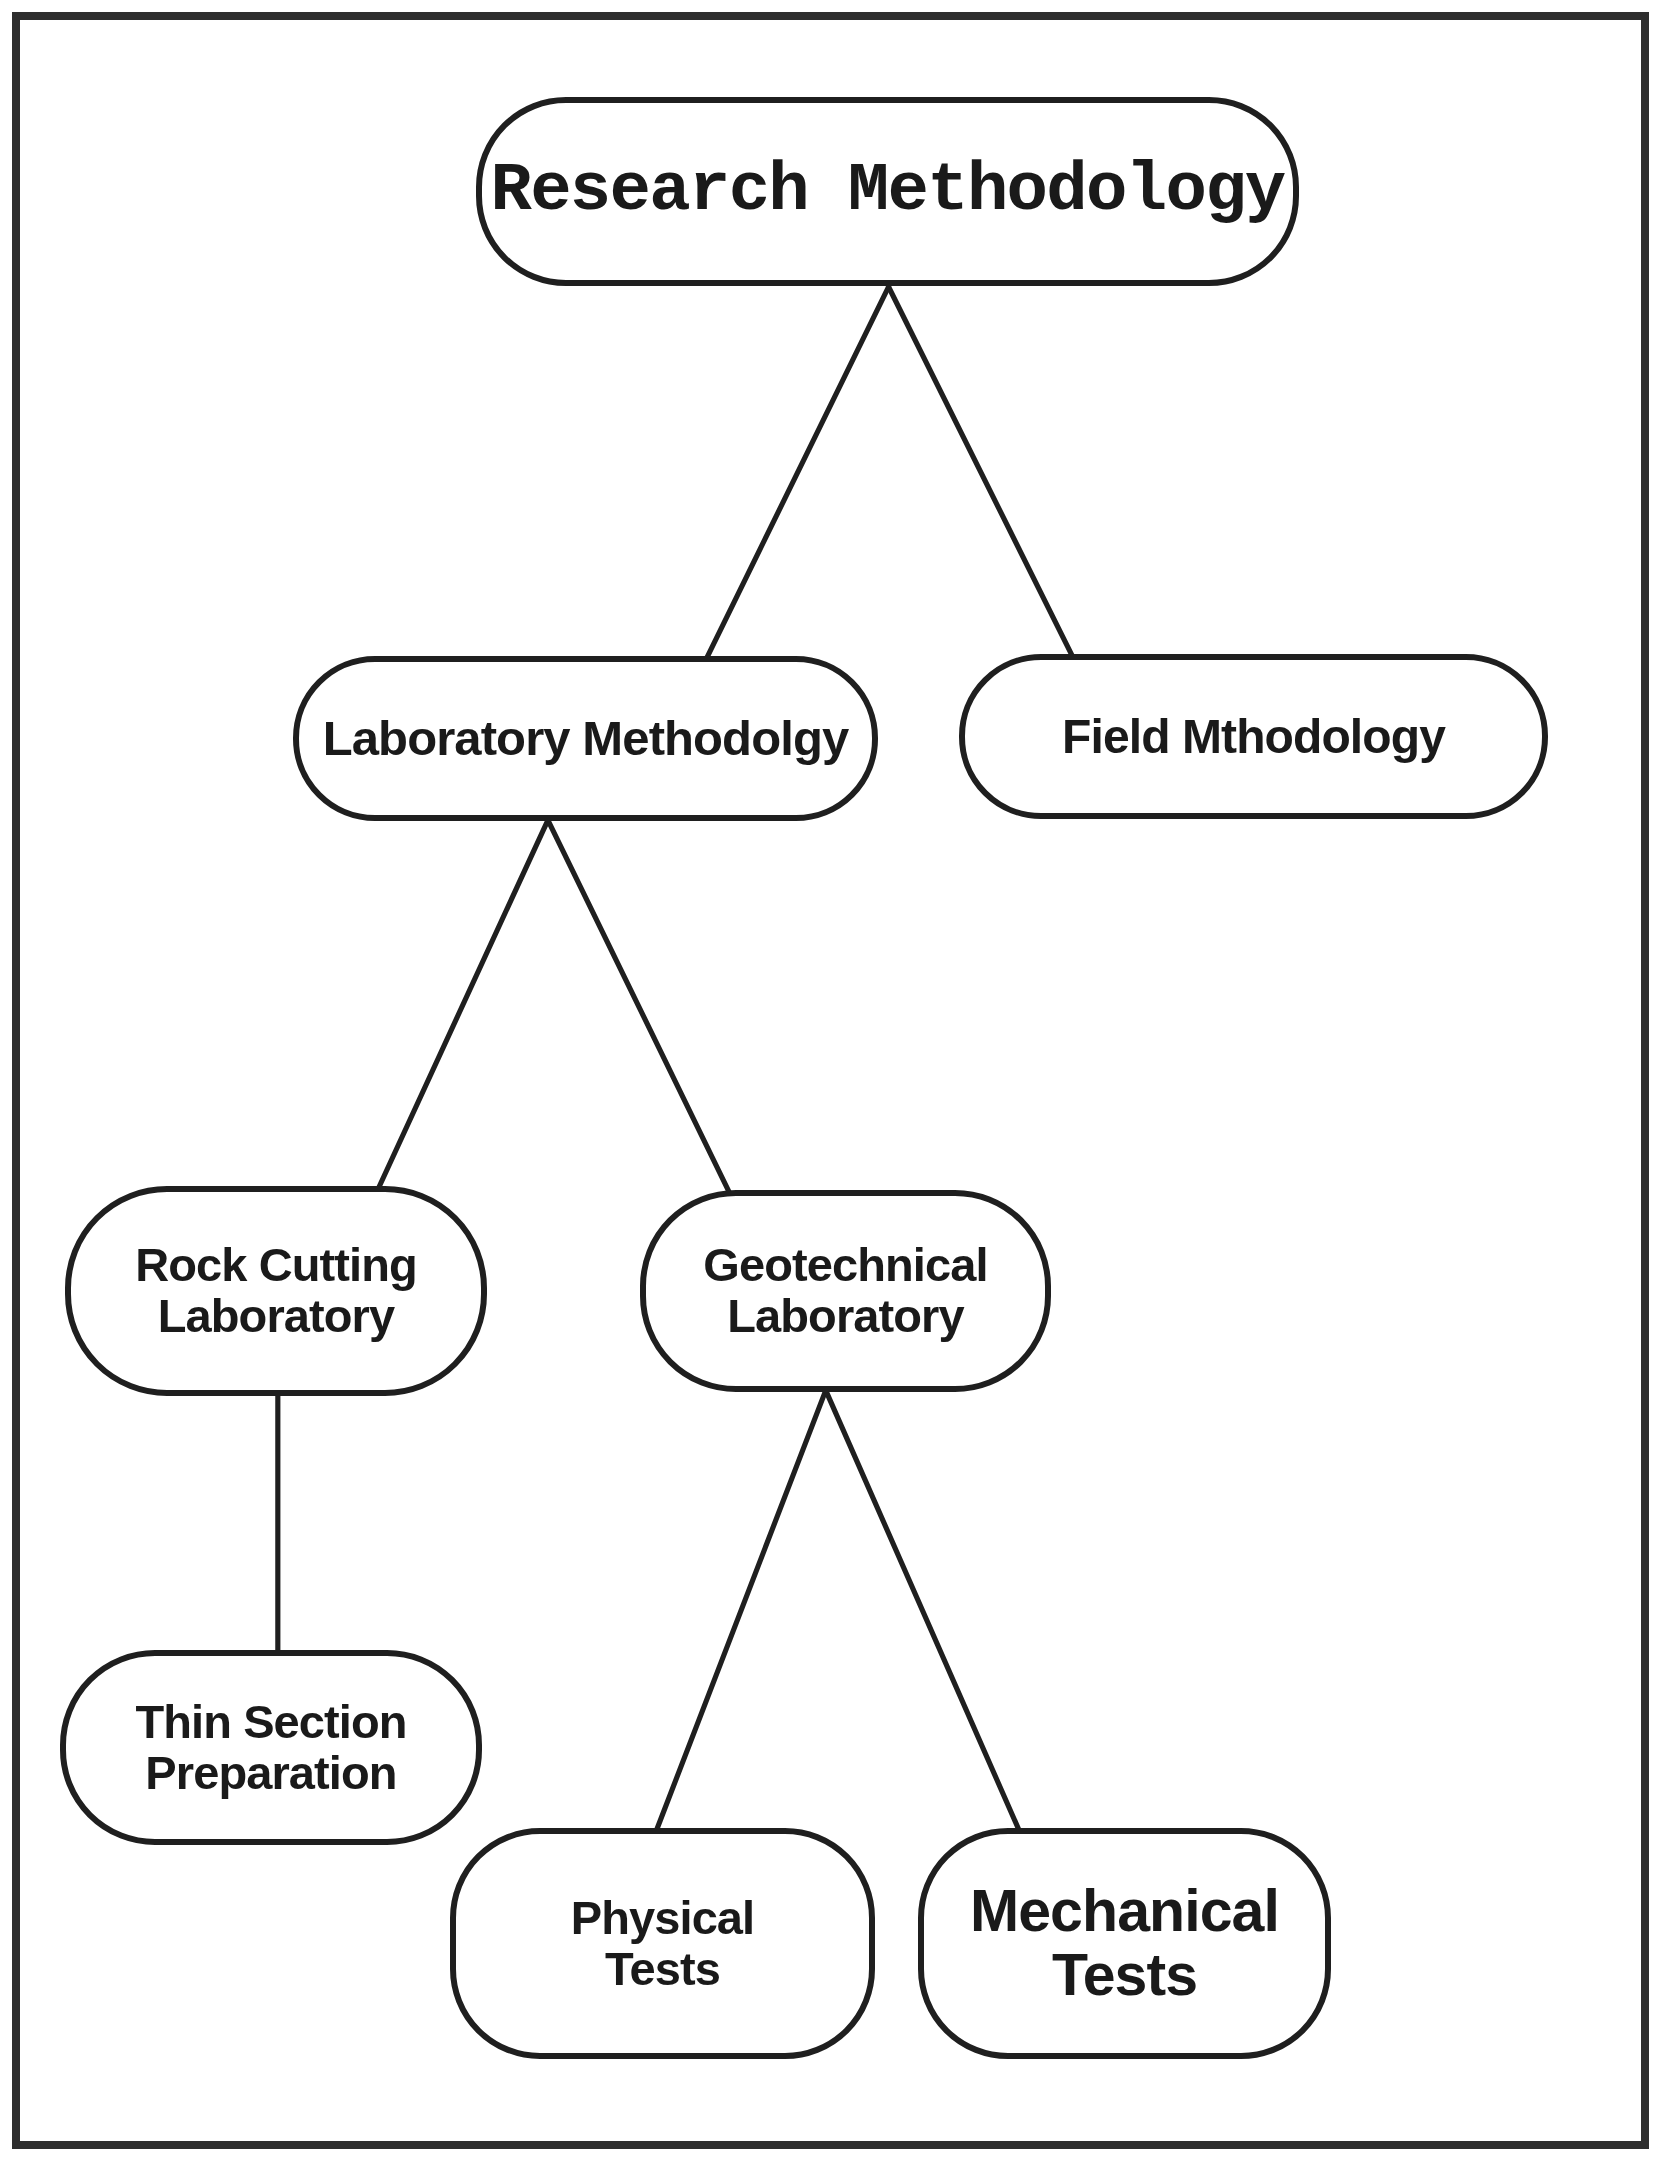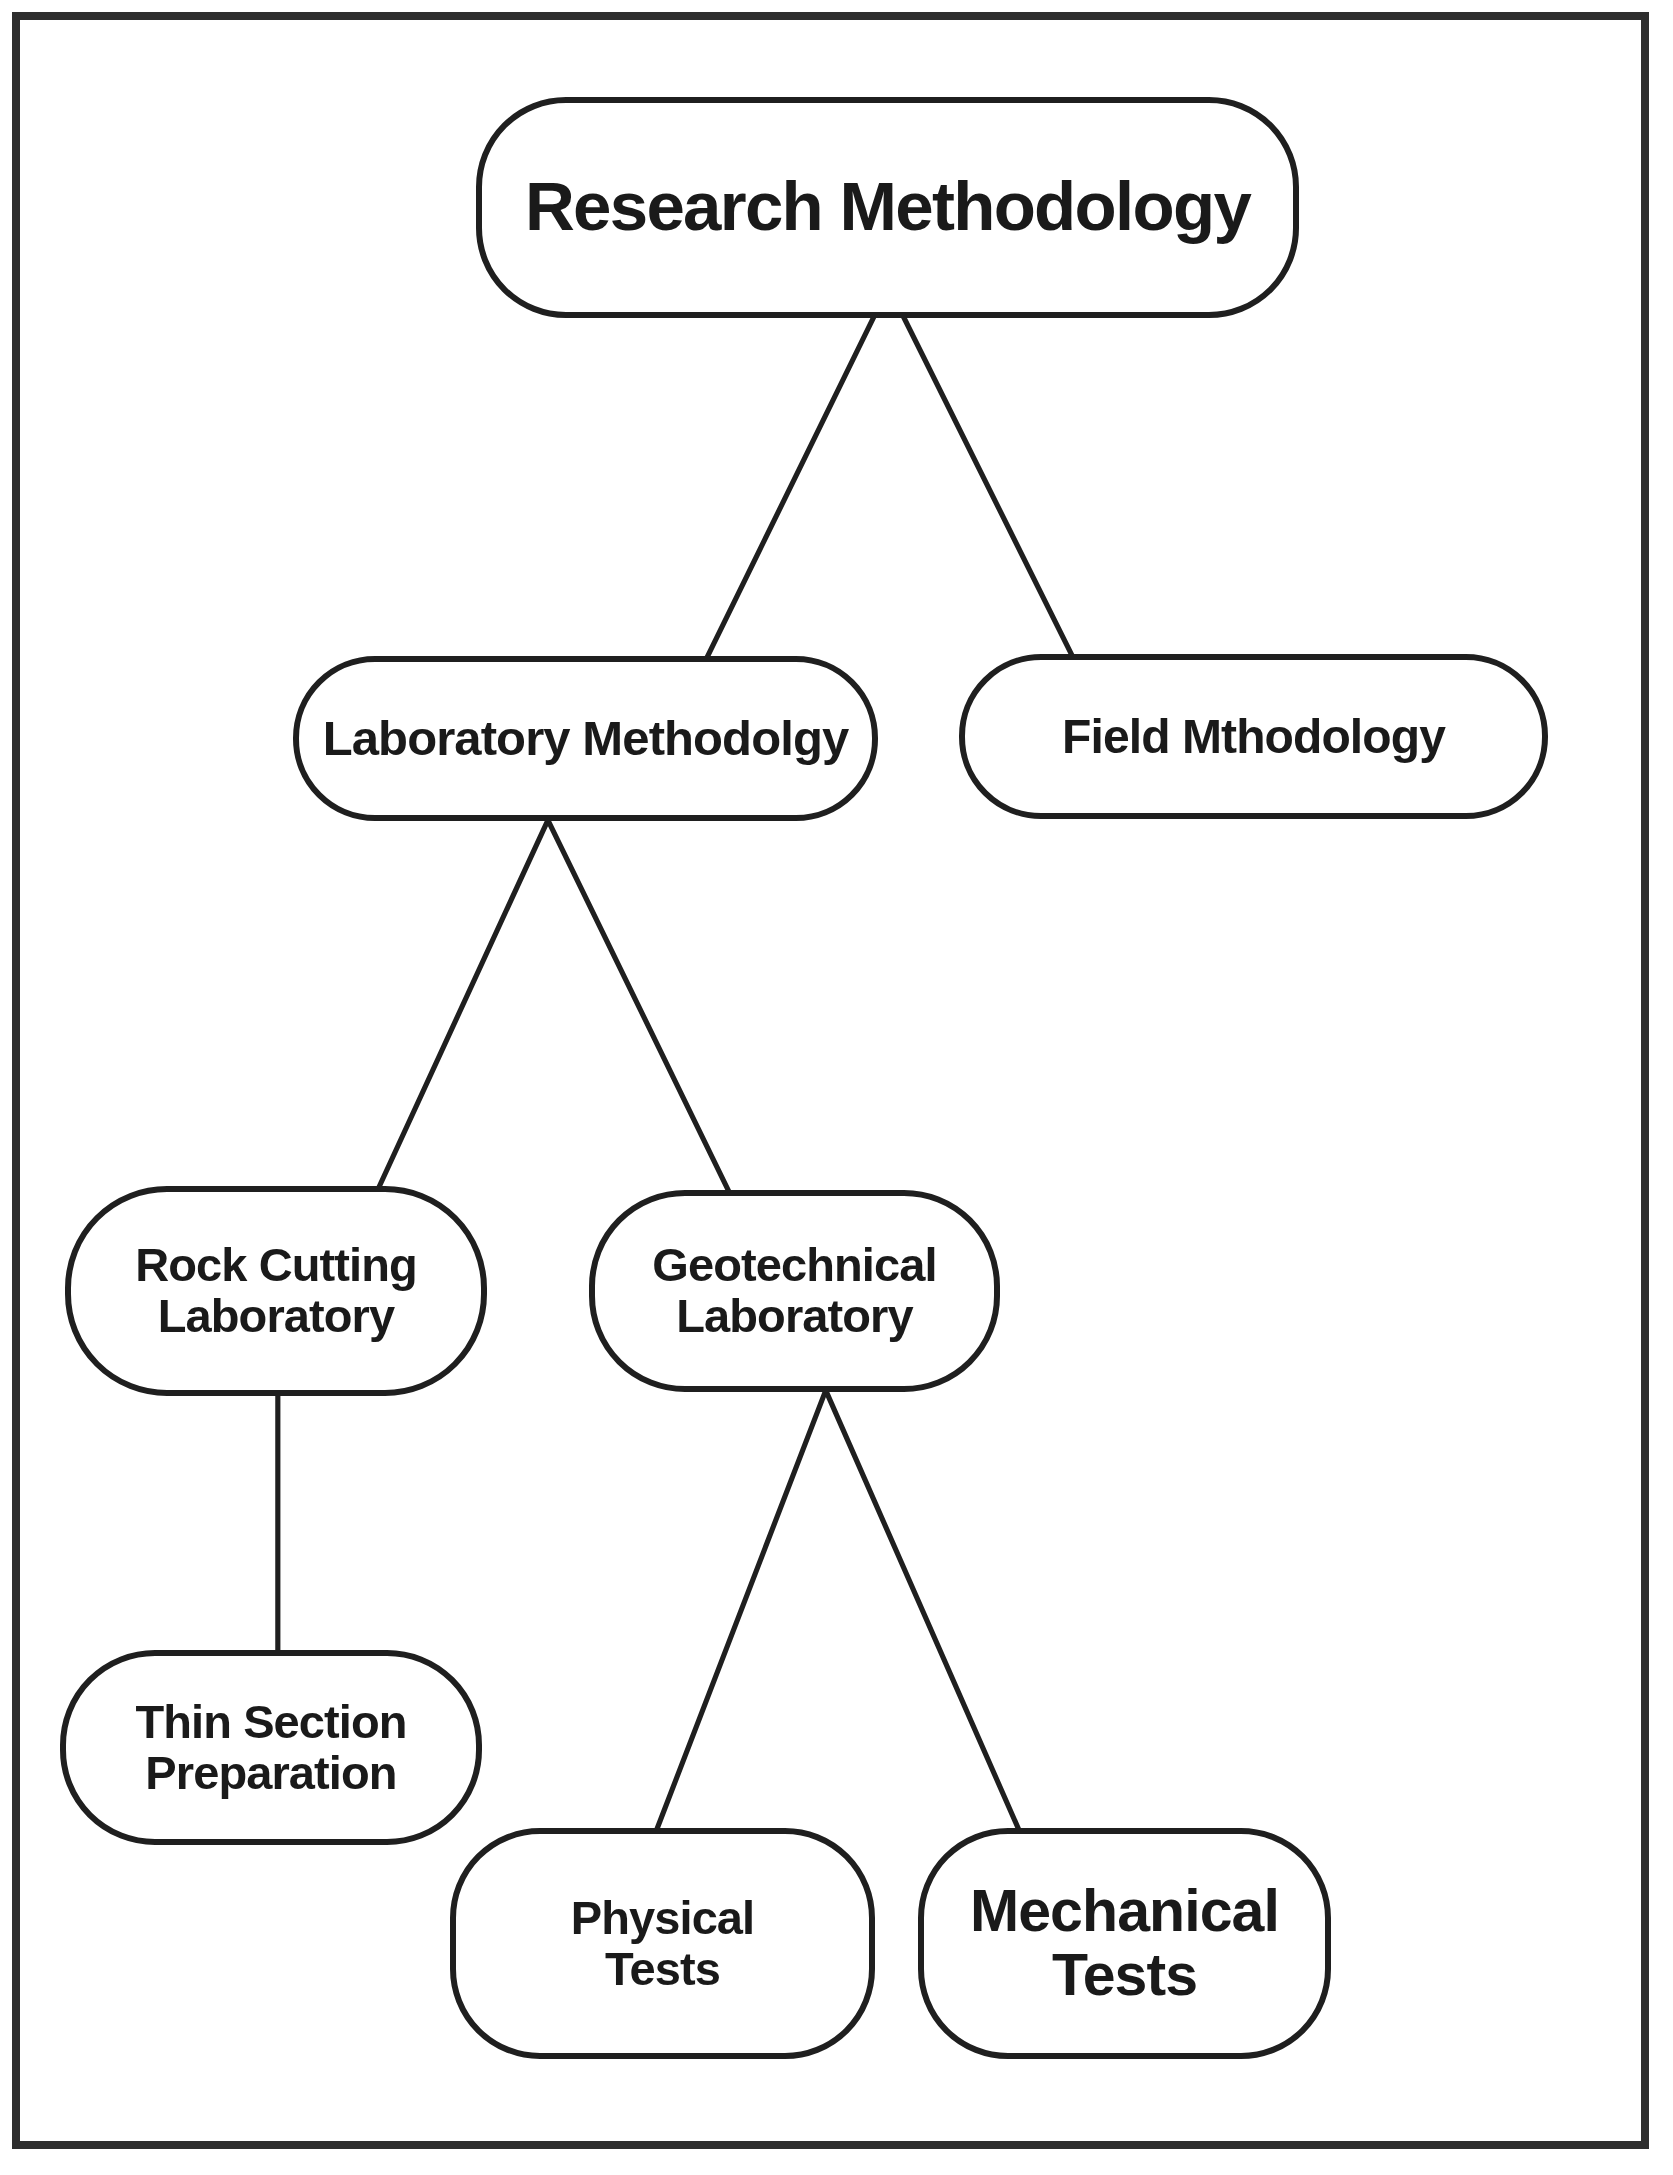--- a/index.html
+++ b/index.html
@@ -43,25 +43,25 @@
     justify-content: center;
     text-align: center;
     color: #1a1a1a;
     font-weight: bold;
     line-height: 1.08;
     letter-spacing: -0.9px;
     z-index: 2;
   }
   .node span { display: block; white-space: nowrap; }
 
-  #node-research   { left: 476px;  top: 97px;  width: 823px; height: 221px; border-radius: 90px; font-size: 69px; letter-spacing: -1.7px; }
+  #node-research   { left: 476px;  top: 97px;  width: 823px; height: 189px; border-radius: 90px; font-size: 69px; letter-spacing: -1.7px; font-family: Liberation Mono, monospace; }
   #node-laboratory { left: 293px;  top: 656px;  width: 585px; height: 165px; border-radius: 82px;  font-size: 49px; }
   #node-field      { left: 959px; top: 654px;  width: 589px; height: 165px; border-radius: 82px;  font-size: 48px; }
   #node-rock       { left: 65px;   top: 1186px; width: 422px; height: 210px; border-radius: 102px; font-size: 47px; justify-content: center; }
-  #node-geo        { left: 589px;  top: 1190px; width: 411px; height: 202px; border-radius: 96px; font-size: 47px; }
+  #node-geo        { left: 640px;  top: 1190px; width: 411px; height: 202px; border-radius: 96px; font-size: 47px; }
   #node-thin       { left: 60px;   top: 1650px; width: 422px; height: 195px; border-radius: 95px; font-size: 47px; }
   #node-physical   { left: 450px;  top: 1828px; width: 425px; height: 231px; border-radius: 90px; font-size: 47px; }
   #node-mechanical { left: 918px; top: 1828px; width: 413px; height: 231px; border-radius: 90px; font-size: 59px; }
 
   .edge {
     stroke: #1f1f1f;
     stroke-width: 6;
     stroke-linecap: round;
   }
 </style>

